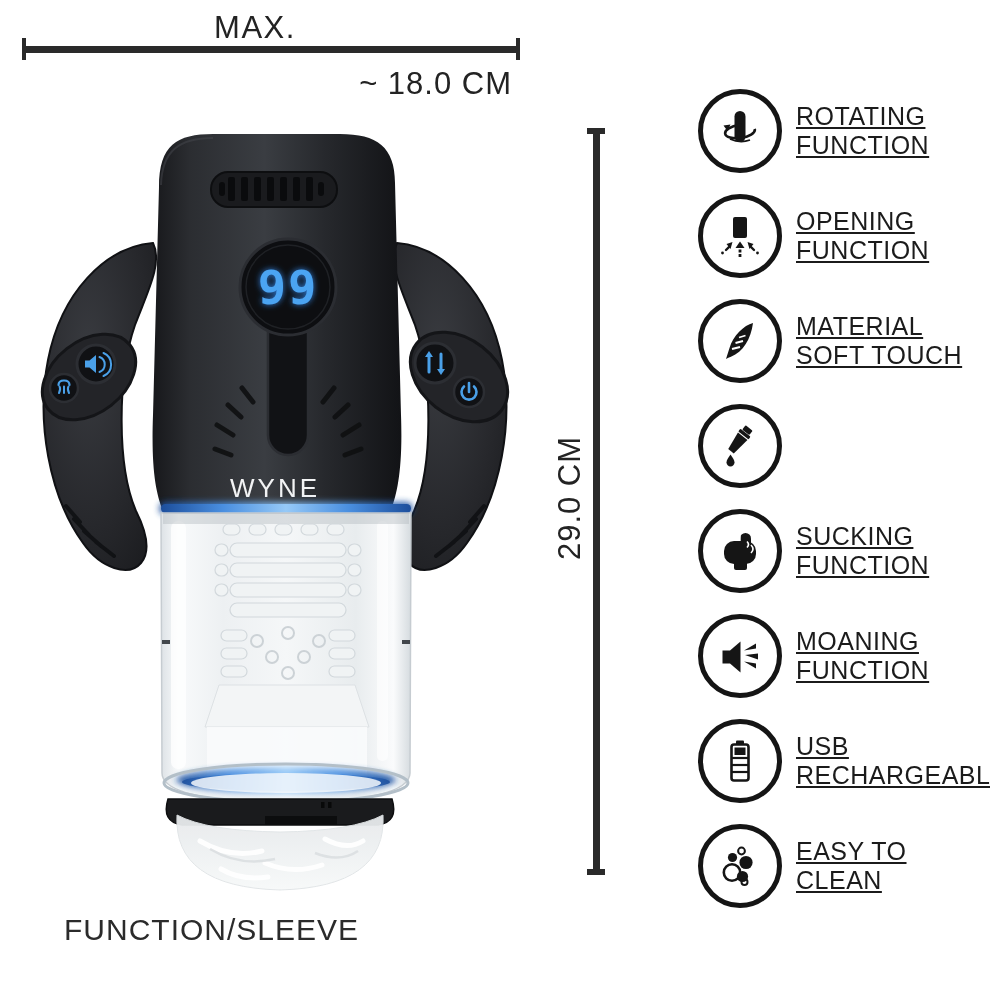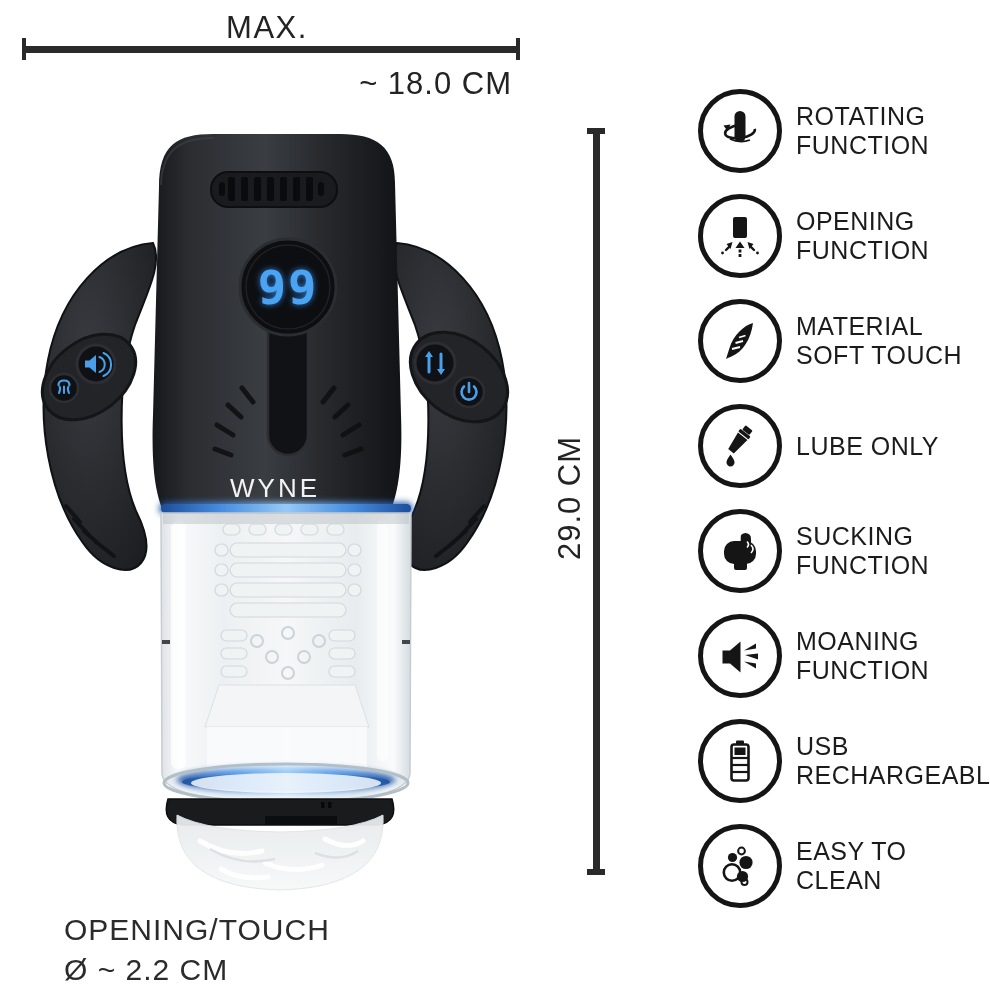--- a/index.html
+++ b/index.html
@@ -3,36 +3,36 @@
 <meta charset="utf-8">
 <style>
   html,body{margin:0;padding:0;background:#fff;}
   .canvas{position:relative;width:990px;height:1000px;background:#ffffff;overflow:hidden;
           font-family:"Liberation Sans",sans-serif;color:#232323;}
 
   
   .h-dim{position:absolute;left:22px;top:38px;width:490px;height:22px;
          border-left:4px solid #2a2a2a;border-right:4px solid #2a2a2a;
          background:linear-gradient(#2a2a2a,#2a2a2a) center/100% 7px no-repeat;}
-  .max-label{position:absolute;left:22px;top:10px;width:490px;text-align:center;
+  .max-label{position:absolute;left:10px;top:10px;width:490px;text-align:center;
              font-size:31px;letter-spacing:1.5px;color:#232323;}
   .top-value{position:absolute;left:22px;top:66px;width:490px;text-align:right;
              font-size:31px;letter-spacing:1px;color:#232323;}
   .v-dim{position:absolute;left:587px;top:128px;width:18px;height:735px;
          border-top:6px solid #2a2a2a;border-bottom:6px solid #2a2a2a;
          background:linear-gradient(#2a2a2a,#2a2a2a) center/7px 100% no-repeat;}
   .v-label{position:absolute;left:570px;top:498px;transform:translate(-50%,-50%) rotate(-90deg);
            font-size:31px;letter-spacing:1px;white-space:nowrap;color:#232323;}
 
   
   .features{position:absolute;left:698px;top:89px;}
   .feature-row{display:flex;align-items:center;height:84px;margin-bottom:21px;}
   .feature-icon{width:74px;height:74px;border:5px solid #151515;border-radius:50%;
                 display:flex;align-items:center;justify-content:center;flex:0 0 auto;background:#fff;}
-  .feature-text{margin-left:14px;font-size:25px;line-height:29px;letter-spacing:.5px;color:#1b1b1b;}
+  .feature-text{margin-left:14px;font-size:25px;line-height:29px;letter-spacing:.5px;color:#1b1b1b;text-decoration:underline;}
 
   
   .opening{position:absolute;left:64px;top:910px;font-size:30px;line-height:40px;
            letter-spacing:1px;color:#2b2b2b;}
 
   
   .device{position:absolute;left:25px;top:125px;}
   .seg{font-family:"DejaVu Sans Mono",monospace;font-weight:bold;font-size:47px;
        fill:#4ba4f2;text-anchor:middle;letter-spacing:2px;}
   .seg-glow{fill:#2e7cd6;}
@@ -283,21 +283,20 @@
         <svg width="46" height="46" viewBox="0 0 46 46">
           <g transform="rotate(38 22 18)" fill="#151515">
             <rect x="17.5" y="1.5" width="9" height="5.5" rx="1"></rect>
             <rect x="15.5" y="7.5" width="13" height="3.5" rx="1"></rect>
             <path d="M16,12 L28,12 L25.5,31 L18.5,31 Z"></path>
           </g>
           <path d="M13.5,31.5 C11,35 9.5,37.3 9.5,39.3 C9.5,41.9 11.3,43.5 13.5,43.5 C15.7,43.5 17.5,41.9 17.5,39.3 C17.5,37.3 16,35 13.5,31.5 Z" fill="#151515"></path>
         </svg>
       </div>
       <div class="feature-text">
-        <div>LUBE ONLY</div>
       </div>
     </div>
 
     <div class="feature-row">
       <div class="feature-icon">
         <svg width="46" height="46" viewBox="0 0 46 46">
           <rect x="17" y="33" width="13" height="9" rx="2" fill="#151515"></rect>
           <rect x="23" y="5" width="11" height="15" rx="5.5" fill="#151515"></rect>
           <rect x="7" y="13" width="32" height="23" rx="10" fill="#151515"></rect>
           <path d="M34,17 q4,4 0,8" stroke="#fff" stroke-width="1.6" fill="none"></path>
@@ -357,17 +356,16 @@
       </div>
       <div class="feature-text">
         <div>EASY TO</div>
         <div>CLEAN</div>
       </div>
     </div>
 
   </div>
 
   <div class="opening">
-    <div>OPENING/TOUCH</div>
-    <div>Ø ~ 2.2 CM</div>
+    <div>FUNCTION/SLEEVE</div>
   </div>
 
 </div>
 
 </body></html>

